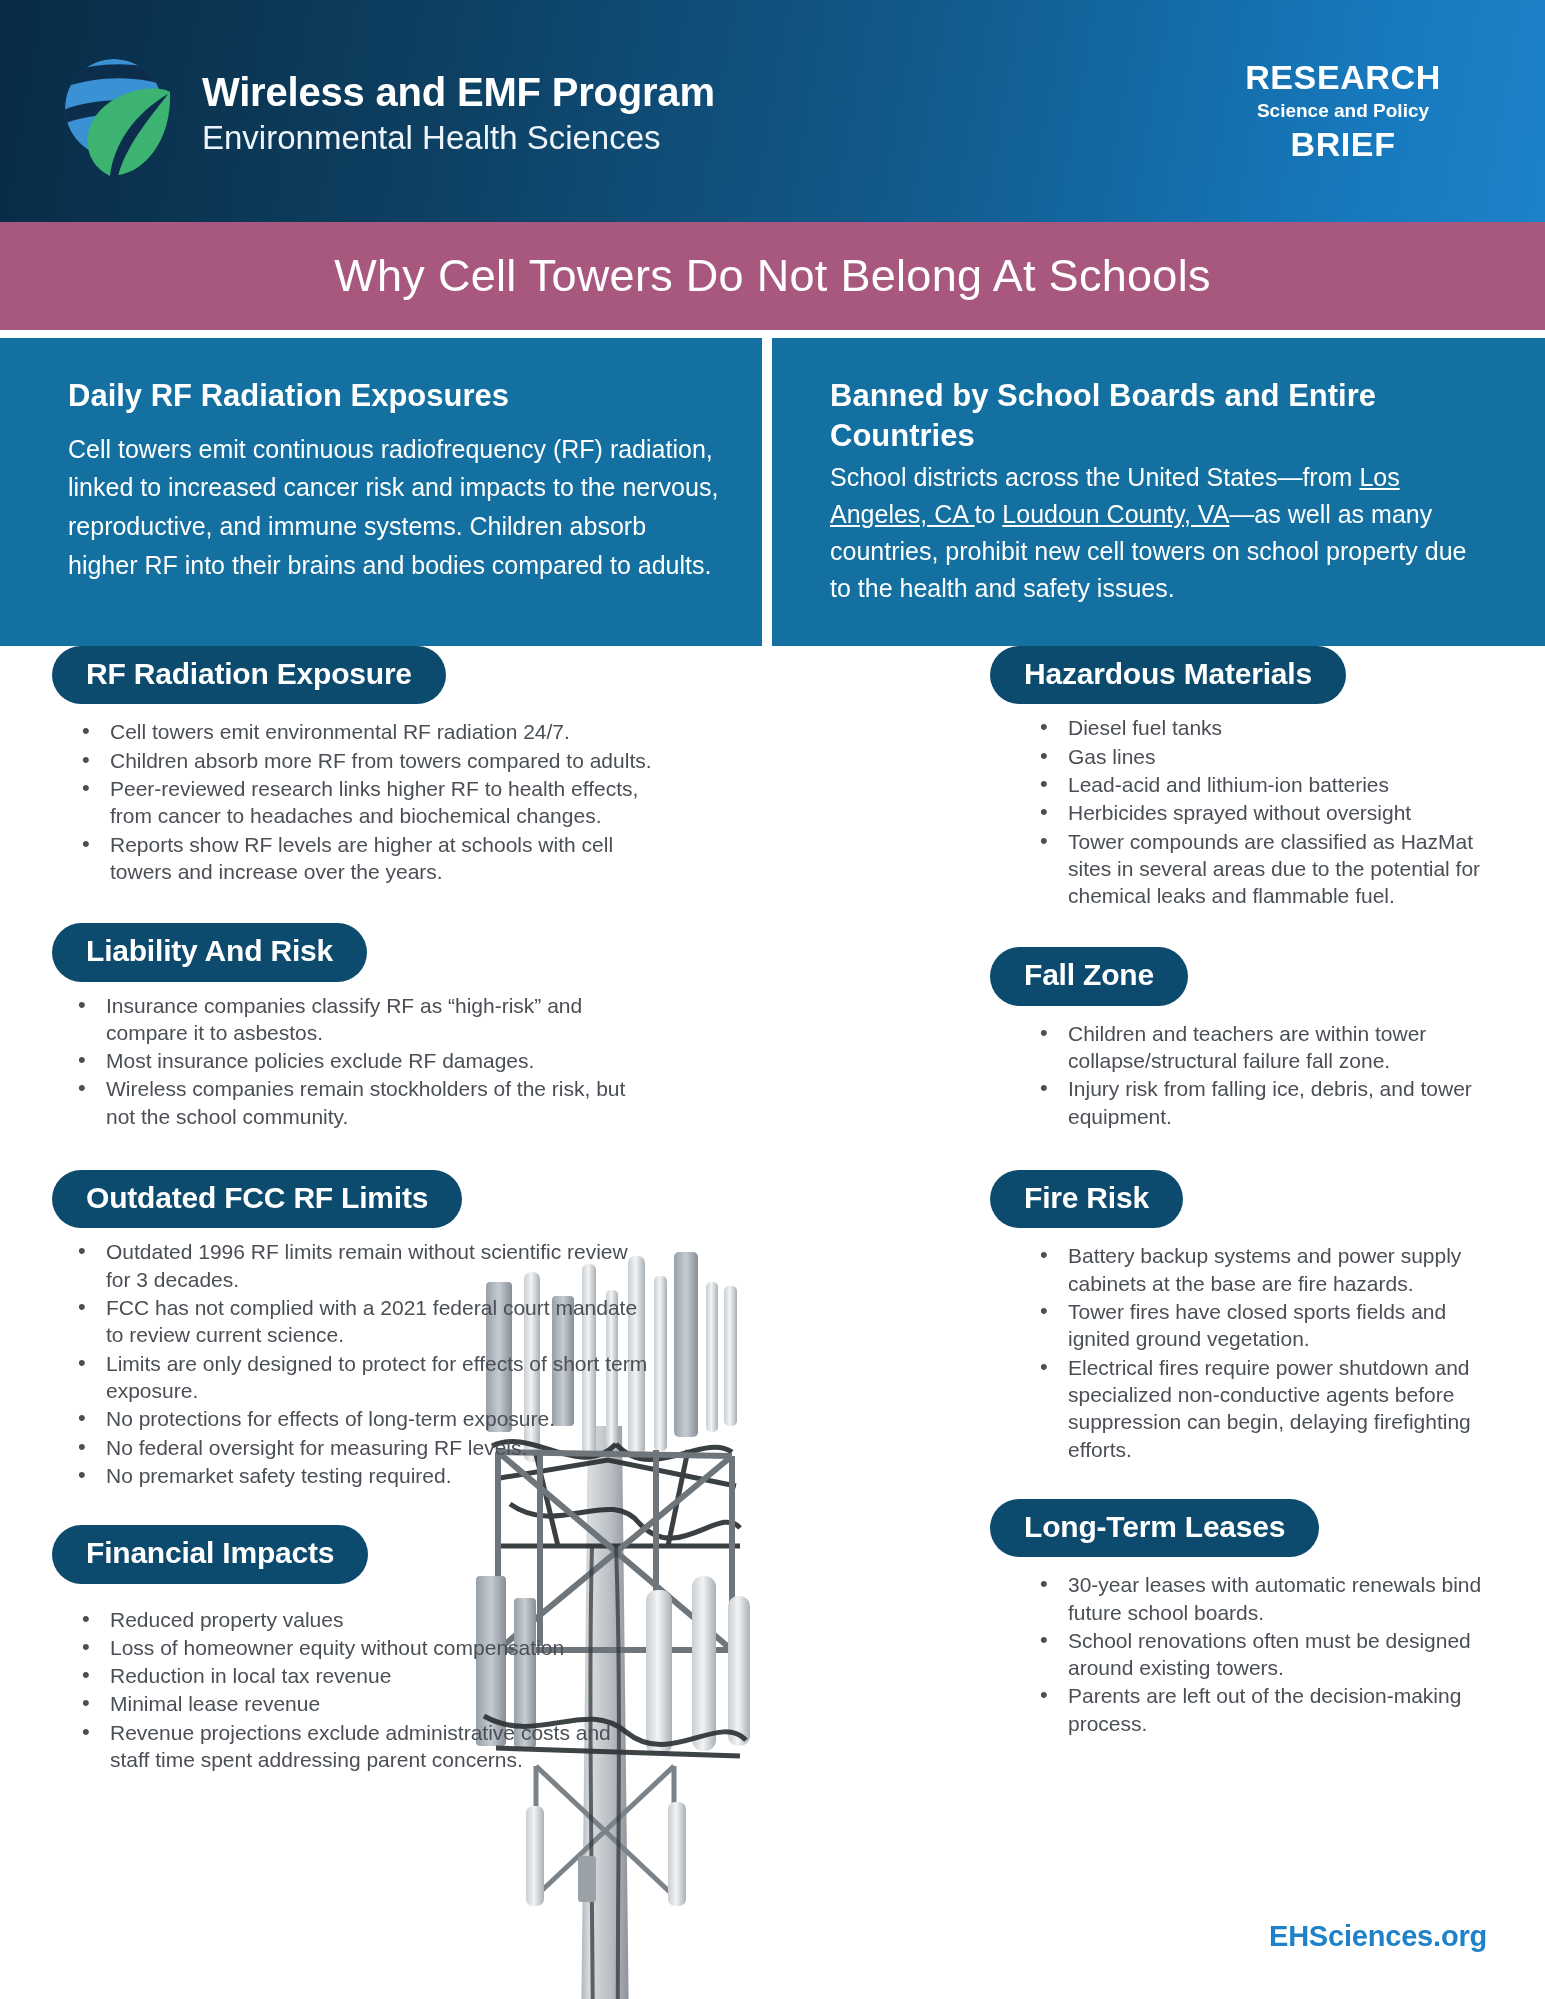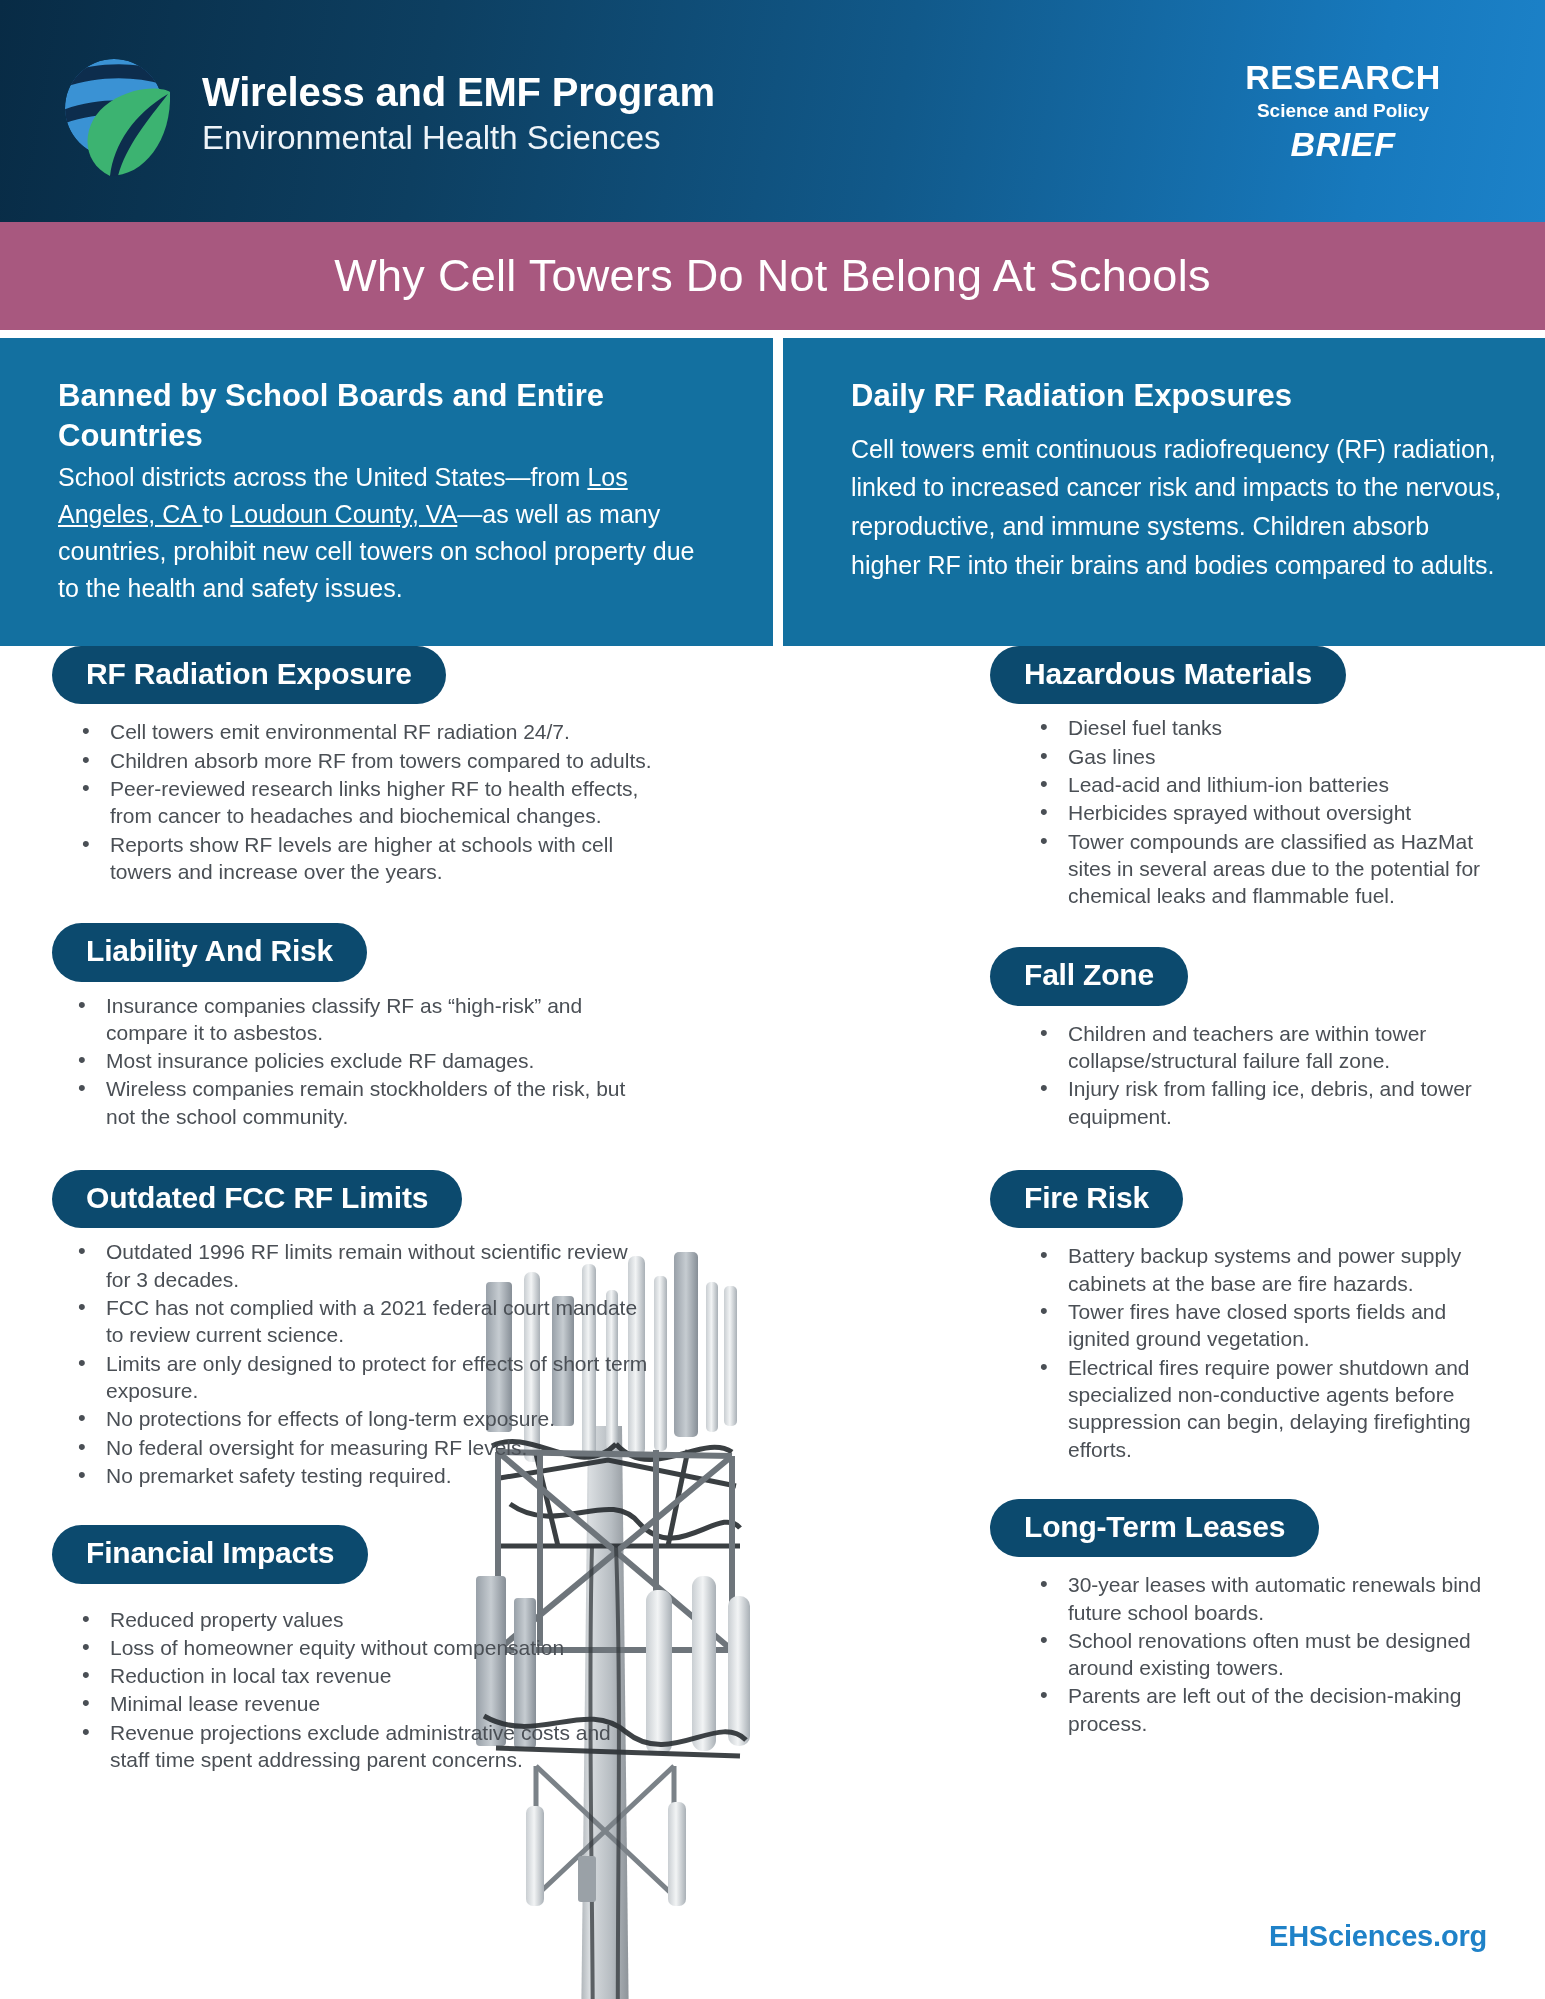--- a/index.html
+++ b/index.html
@@ -71,21 +71,20 @@
   .research-2 {
     font-size: 19px;
     font-weight: bold;
     line-height: 1.55;
   }
   .research-3 {
     font-size: 34px;
     font-weight: bold;
     letter-spacing: 0.6px;
     line-height: 1.1;
-    font-style: italic;
   }
 
   
   .banner {
     height: 108px;
     background: #a8587f;
     display: flex;
     align-items: center;
     justify-content: center;
   }
@@ -238,27 +237,27 @@
     <div class="research-2">Science and Policy</div>
     <div class="research-3">BRIEF</div>
   </div>
 </div>
 
 <div class="banner">
   <div class="banner-title">Why Cell Towers Do Not Belong At Schools</div>
 </div>
 
 <div class="toprow">
+  <div class="panel left">
+    <div class="panel-h">Daily RF Radiation Exposures</div>
+    <div class="panel-p">Cell towers emit continuous radiofrequency (RF) radiation, linked to increased cancer risk and impacts to  the nervous, reproductive, and immune systems. Children absorb higher RF into their brains and bodies compared to adults.</div>
+  </div>
   <div class="panel right">
     <div class="panel-h">Banned by School Boards and Entire Countries</div>
     <div class="panel-p"><span>School districts across the United States—from </span><span class="u">Los Angeles, CA </span><span>to </span><span class="u">Loudoun County, VA</span><span>—as well as many countries, prohibit new cell towers on school property due to the health and safety issues.</span></div>
-  </div>
-  <div class="panel left">
-    <div class="panel-h">Daily RF Radiation Exposures</div>
-    <div class="panel-p">Cell towers emit continuous radiofrequency (RF) radiation, linked to increased cancer risk and impacts to  the nervous, reproductive, and immune systems. Children absorb higher RF into their brains and bodies compared to adults.</div>
   </div>
 </div>
 
 <div class="body-wrap">
 
   <span class="tower">
     <svg viewBox="0 0 330 1400" width="330" height="1400">
       <defs>
         <linearGradient id="pole" x1="0" y1="0" x2="1" y2="0">
           <stop offset="0%" stop-color="#8d949a"></stop>

